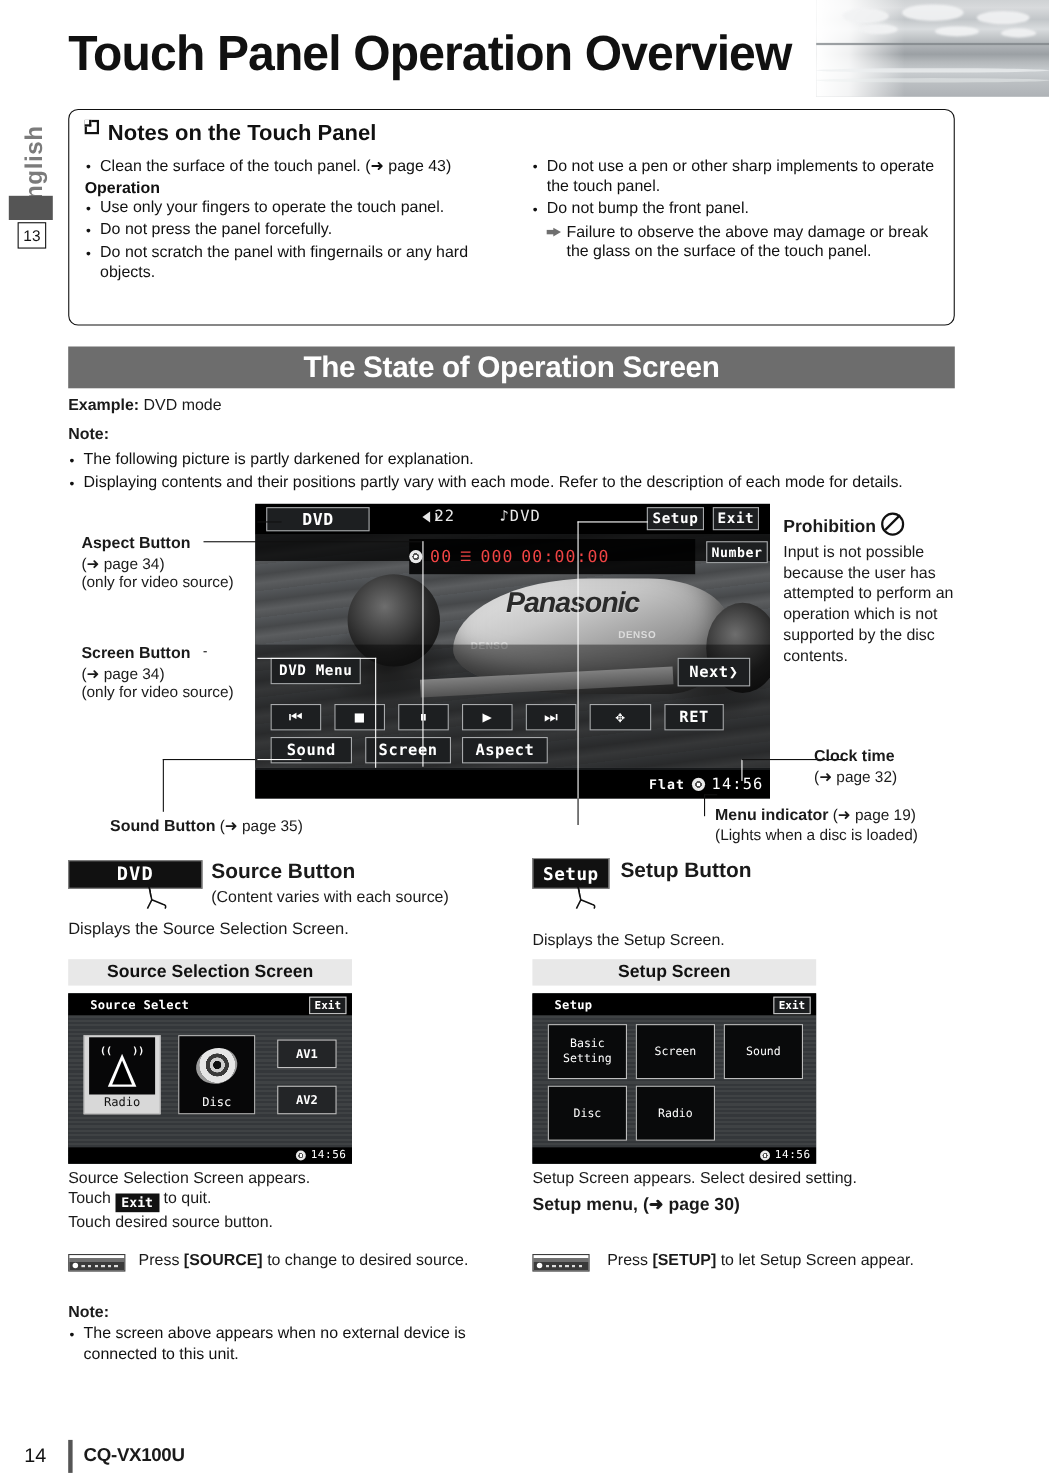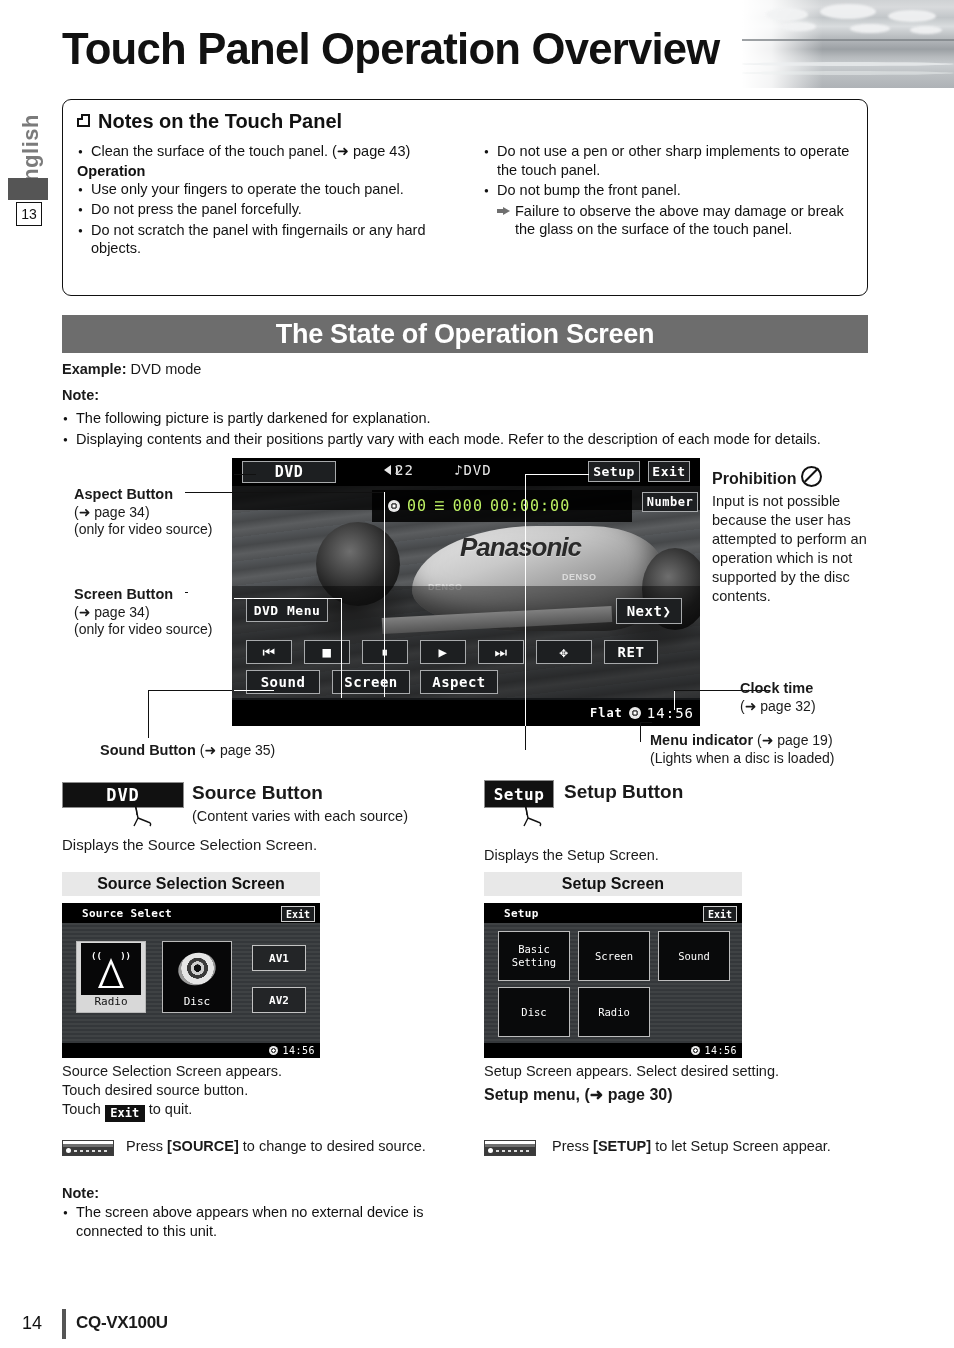--- a/index.html
+++ b/index.html
@@ -68,21 +68,21 @@
 
   
   #notes-box {
     left:62px; top:99px; width:806px; height:197px;
     border:1.6px solid #111; border-radius:9px;
     box-sizing:border-box;
   }
   #notes-heading {
     position:absolute; left:14px; top:10px;
     font-size:20px; font-weight:bold; color:#111;
-    display:flex; align-items:center; gap:8px;
+    display:flex; gap:8px;
   }
   .sq-icon {
     display:inline-block; width:13px; height:13px;
     border:2px solid #111; box-sizing:border-box;
     position:relative; top:-1px;
   }
   .sq-icon::after {
     content:""; position:absolute; left:-2px; top:-2px;
     width:6px; height:6px; background:#fff;
     border-right:2px solid #111; border-bottom:2px solid #111;
@@ -197,22 +197,22 @@
   #btn-dvd    { position:absolute; left:10px;  top:3px;  width:94px; height:22px; font-size:15px; font-weight:bold; }
   #vol-group  { position:absolute; left:152px; top:4px; font-size:14px; color:#e8e8e8; letter-spacing:1px; display:flex; align-items:center; gap:4px;}
   #src-group  { position:absolute; left:222px; top:4px; font-size:14px; color:#e8e8e8; letter-spacing:1px; }
   #btn-setup  { position:absolute; left:356px; top:3px; width:52px; height:21px; font-size:13px; font-weight:bold;}
   #btn-exit   { position:absolute; left:416px; top:3px; width:42px; height:21px; font-size:13px; font-weight:bold;}
 
   #dvd-infobar {
     position:absolute; left:140px; top:32px; width:260px; height:32px;
     background:rgba(0,0,0,.86);
     display:flex; align-items:center; gap:7px;
-    padding-left:16px; box-sizing:border-box;
-    color:#bef264; font-size:15px; letter-spacing:1px;
+    padding-left:0; box-sizing:border-box;
+    color:#ef4444; font-size:15px; letter-spacing:1px;
   }
   #btn-number { position:absolute; left:410px; top:34px; width:56px; height:20px; font-size:12px; font-weight:bold;}
 
   #btn-dvdmenu { position:absolute; left:14px;  top:140px; width:82px; height:24px; font-size:13px; font-weight:bold; }
   #btn-next    { position:absolute; left:384px; top:140px; width:66px; height:26px; font-size:14px; font-weight:bold; }
 
   .ctrl { position:absolute; top:182px; width:46px; height:24px; font-size:14px; }
   #c1 { left:14px; }  #c2 { left:72px; }  #c3 { left:130px; }
   #c4 { left:188px; } #c5 { left:246px; } #c6 { left:304px; width:56px; }
   #btn-ret { position:absolute; left:372px; top:182px; width:54px; height:24px; font-size:14px; font-weight:bold; }
@@ -626,24 +626,24 @@
   <div class="small-tile" style="left:190px;top:84px;width:52px;height:24px;">AV2</div>
 
   <div class="dev-bot">
     <span class="disc-glyph" style="width:9px;height:9px;"></span>
     <span>14:56</span>
   </div>
 </div>
 
 <div id="src-after" class="aftertext abs">
   <div>Source Selection Screen appears.</div>
-  <div>Touch desired source button.</div>
   <div>
     <span>Touch</span><span class="inline-exit">Exit</span><span>to quit.</span>
   </div>
+  <div>Touch desired source button.</div>
 </div>
 
 <div id="src-unit" class="unit-icon abs"></div>
 <div id="src-press" class="press abs">
   <span>Press</span>
   <b>[SOURCE]</b>
   <span>to change to desired source.</span>
 </div>
 
 <div id="setup-btn-icon" class="blk-btn abs">Setup</div>

